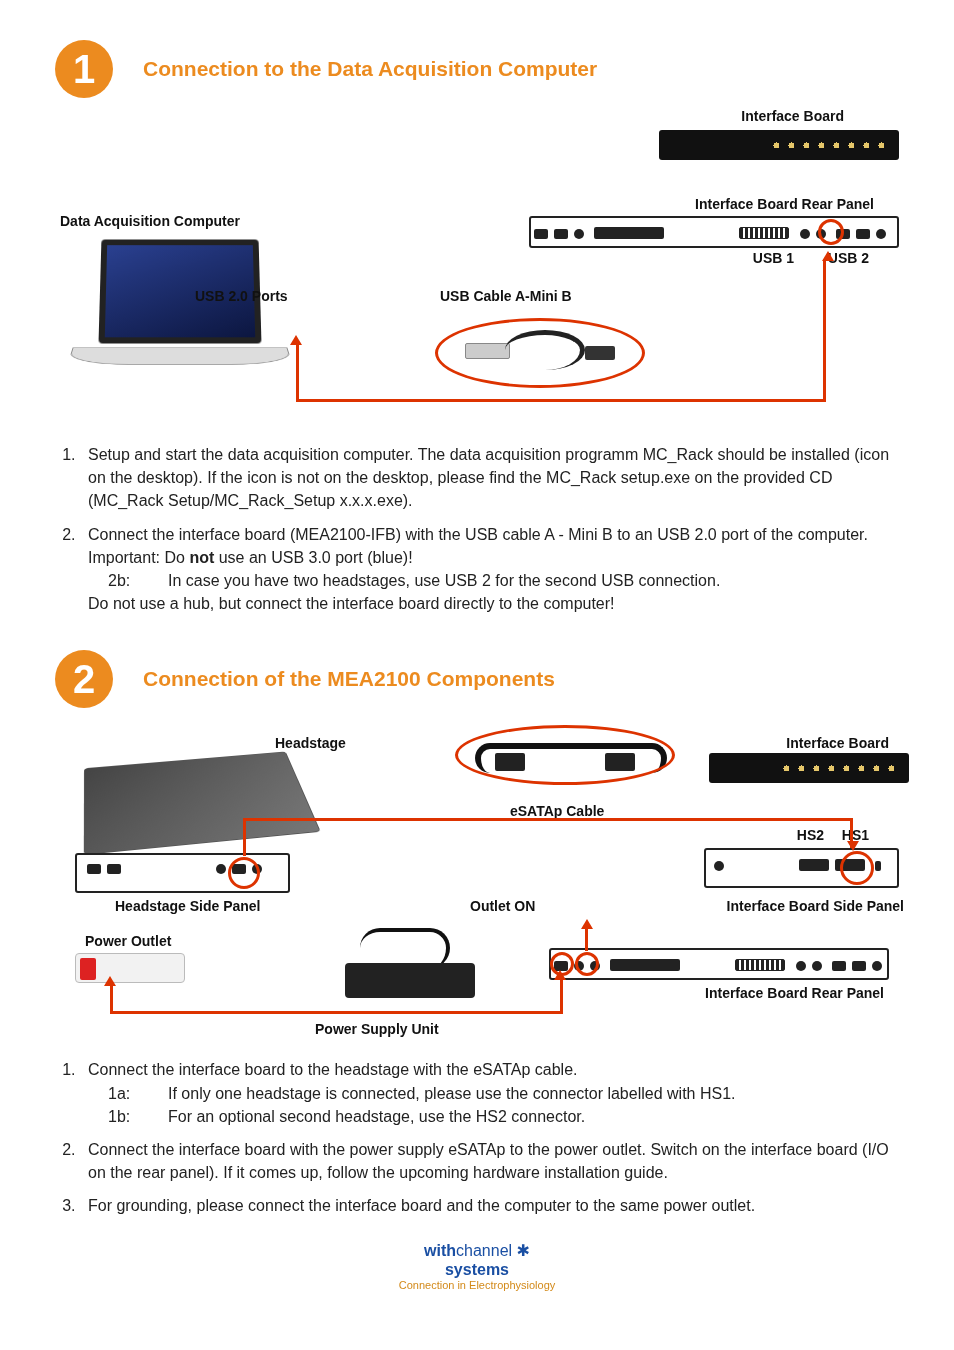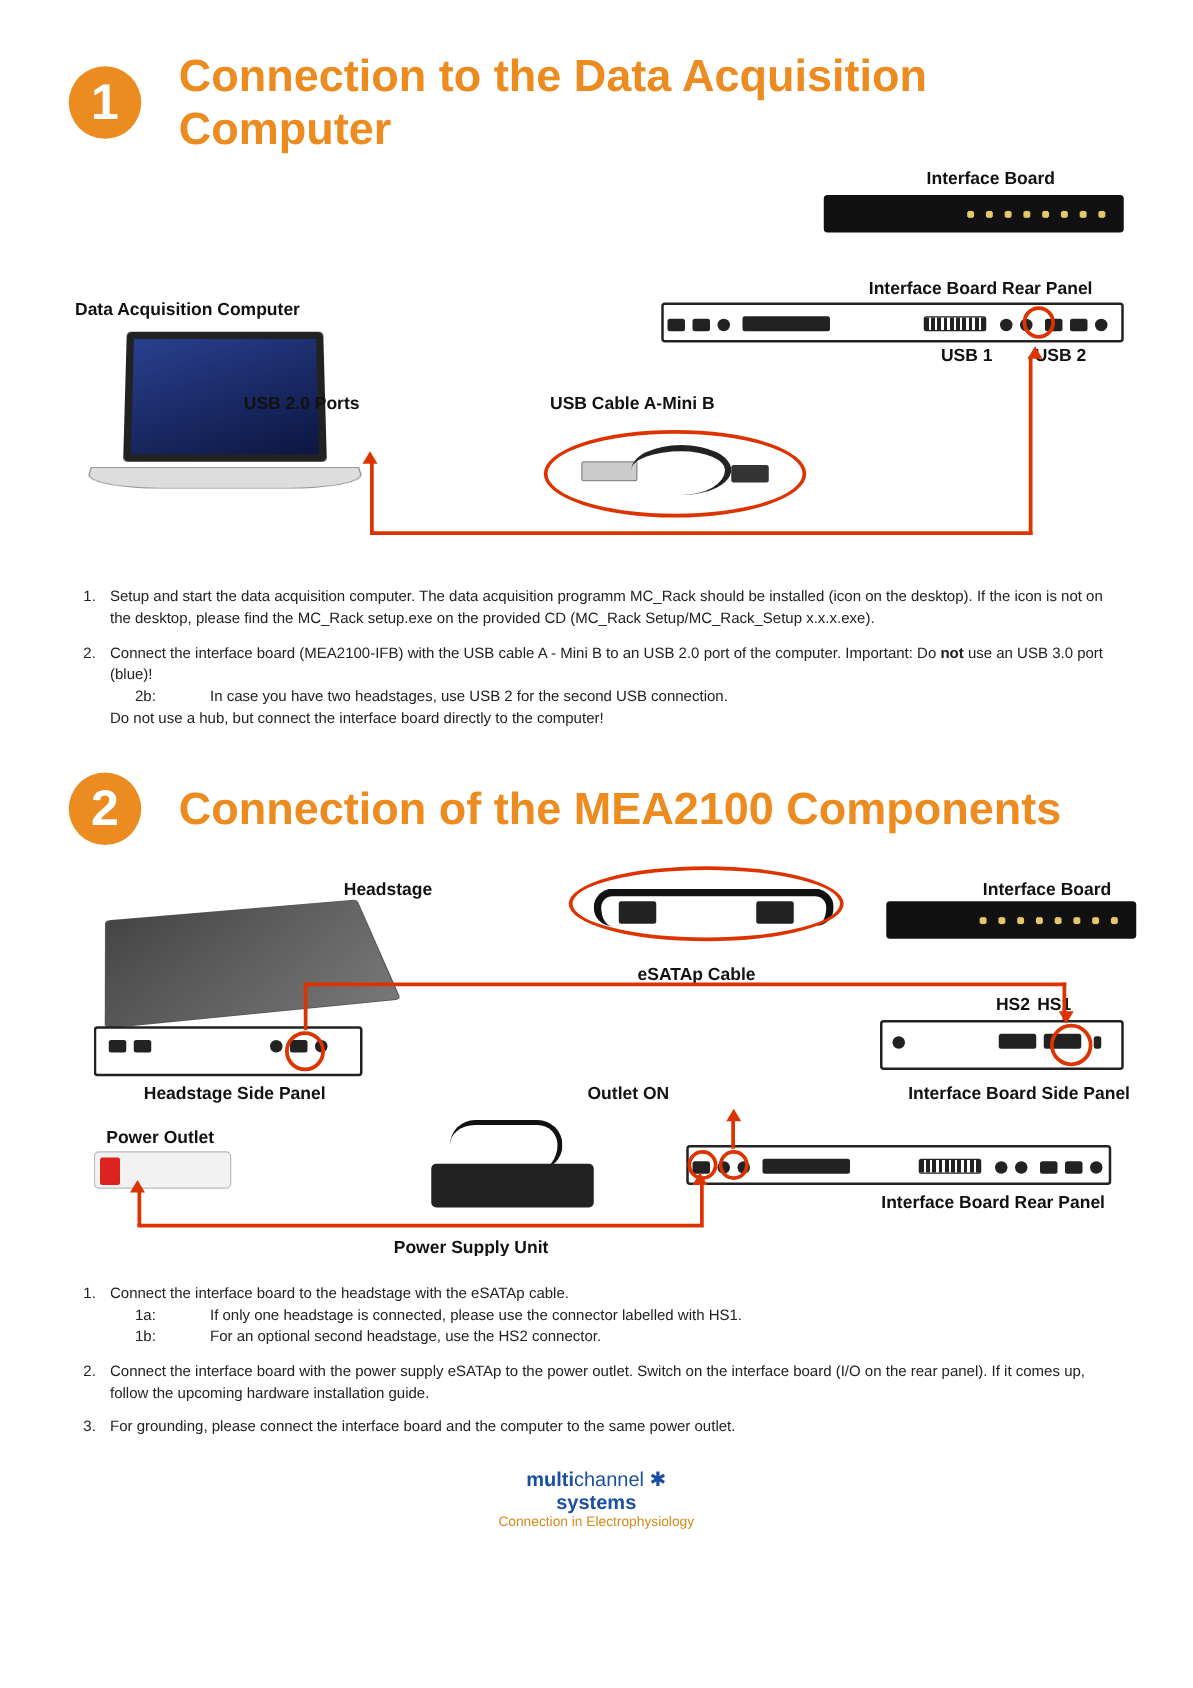--- a/index.html
+++ b/index.html
@@ -5,21 +5,21 @@
   * { box-sizing: border-box; margin: 0; padding: 0; }
   html, body { width: 954px; background: #fff; font-family: Arial, Helvetica, sans-serif; color: #222; }
   .page { padding: 40px 55px 30px; }
   .section-header { display: flex; align-items: center; gap: 30px; margin-bottom: 10px; }
   .num-badge {
     width: 58px; height: 58px; border-radius: 50%;
     background: #EC8B1F; color: #fff; font-weight: bold; font-size: 40px;
     display: flex; align-items: center; justify-content: center;
     flex-shrink: 0;
   }
-  .section-title { color: #EC8B1F; font-size: 36px; font-weight: bold; }
+  .section-title { color: #EC8B1F; font-size: 21px; font-weight: bold; }
   .diagram-area { position: relative; height: 320px; margin-top: 10px; }
   .diagram-area-2 { position: relative; height: 320px; margin-top: 15px; }
   .lbl { position: absolute; font-size: 14px; font-weight: bold; color: #111; }
   
   .laptop {
     position: absolute; left: 15px; top: 130px; width: 230px; height: 170px;
   }
   .laptop .screen {
     width: 160px; height: 105px; background: linear-gradient(160deg,#2a4090,#0c1640);
     border: 6px solid #222; border-radius: 4px; margin-left: 30px;
@@ -55,21 +55,21 @@
   .arrowhead-down { width:0;height:0;border-left:6px solid transparent;border-right:6px solid transparent;border-top:10px solid #d30; position:absolute;}
   
   .usb-cable {
     position: absolute; left: 410px; top: 220px; width: 150px; height: 50px;
   }
   .usb-cable .plug-a { position:absolute; left:0; top:15px; width:45px; height:16px; background:#ccc; border:1px solid #888; border-radius:2px;}
   .usb-cable .plug-b { position:absolute; right:0; top:18px; width:30px; height:14px; background:#333; border-radius:2px;}
   .usb-cable .cord { position:absolute; left:40px; top:2px; width:80px; height:40px; border:5px solid #222; border-radius:50%; border-bottom:none; border-left:none;}
   .red-ellipse { border:3px solid #d30; border-radius: 50%; position:absolute; }
   
-  ol.instructions { list-style: decimal; padding-left: 25px; margin-top: 15px; font-size: 12px; line-height: 1.45; }
+  ol.instructions { list-style: decimal; padding-left: 25px; margin-top: 15px; font-size: 16px; line-height: 1.45; }
   ol.instructions > li { margin-bottom: 10px; padding-left: 8px; }
   .sub { margin-left: 20px; display: block; }
   .sub .tag { display: inline-block; width: 60px; }
   
   .headstage-img {
     position:absolute; left:30px; top:10px; width:220px; height:130px;
     background: linear-gradient(135deg,#444,#777); border:1px solid #555; border-radius:4px;
     transform: perspective(600px) rotateX(50deg) rotateZ(-8deg);
   }
   .esata-cable { position:absolute; left:420px; top:0; width:180px; height:70px; }
@@ -181,21 +181,21 @@
     <div class="lbl" style="left:415px; top:175px;">Outlet ON</div>
 
     <div class="ifb-side" style="right:0; top:125px; width:195px;">
       <span class="port round" style="margin-left:8px;"></span>
       <span style="display:inline-block;width:60px;"></span>
       <span class="port wide" style="width:30px;"></span><span class="port wide" style="width:30px;"></span>
       <span class="port" style="width:6px;"></span>
     </div>
     <div class="red-circle" style="right:25px; top:128px; width:34px; height:34px;"></div>
     <div class="lbl" style="right:75px; top:104px;padding-left:14px;">HS2</div>
-    <div class="lbl" style="right:42px; top:104px;padding-left:20px;">HS1</div>
+    <div class="lbl" style="right:30px; top:104px;padding-left:20px;">HS1</div>
     <div class="arrowhead-down" style="right:40px; top:118px;"></div>
     <div class="lbl" style="right:-5px; top:175px;">Interface Board Side Panel</div>
 
     <div class="red-line" style="left:188px; top:95px; width:3px; height:38px;"></div>
     <div class="red-line" style="left:188px; top:95px; width:610px; height:3px;"></div>
     <div class="red-line" style="left:795px; top:95px; width:3px; height:30px;"></div>
 
     <div class="lbl" style="left:30px; top:210px;">Power Outlet</div>
     <div class="power-outlet" style="left:20px; top:230px;"></div>
 
@@ -231,19 +231,19 @@
       <span>Connect the interface board to the headstage with the eSATAp cable.</span>
       <span class="sub"><span class="tag">1a:</span><span>If only one headstage is connected,  please use the connector labelled with HS1.</span></span>
       <span class="sub"><span class="tag">1b:</span><span>For an optional second headstage, use the HS2 connector.</span></span>
     </li>
     <li>Connect the interface board with the power supply eSATAp to the power outlet. Switch on the interface board (I/O on the rear panel). If it comes up, follow the upcoming hardware installation guide.</li>
     <li>For grounding, please connect the interface board and the computer to the same power outlet.</li>
   </ol>
 
   <div class="footer">
     <div class="l1">
-      <span class="b">multi</span><span class="n">channel</span><span class="star"> ✱</span>
+      <span class="b">with</span><span class="n">channel</span><span class="star"> ✱</span>
     </div>
     <div class="l2">systems</div>
     <div class="l3">Connection in Electrophysiology</div>
   </div>
 
 </div>
 
 </body></html>

